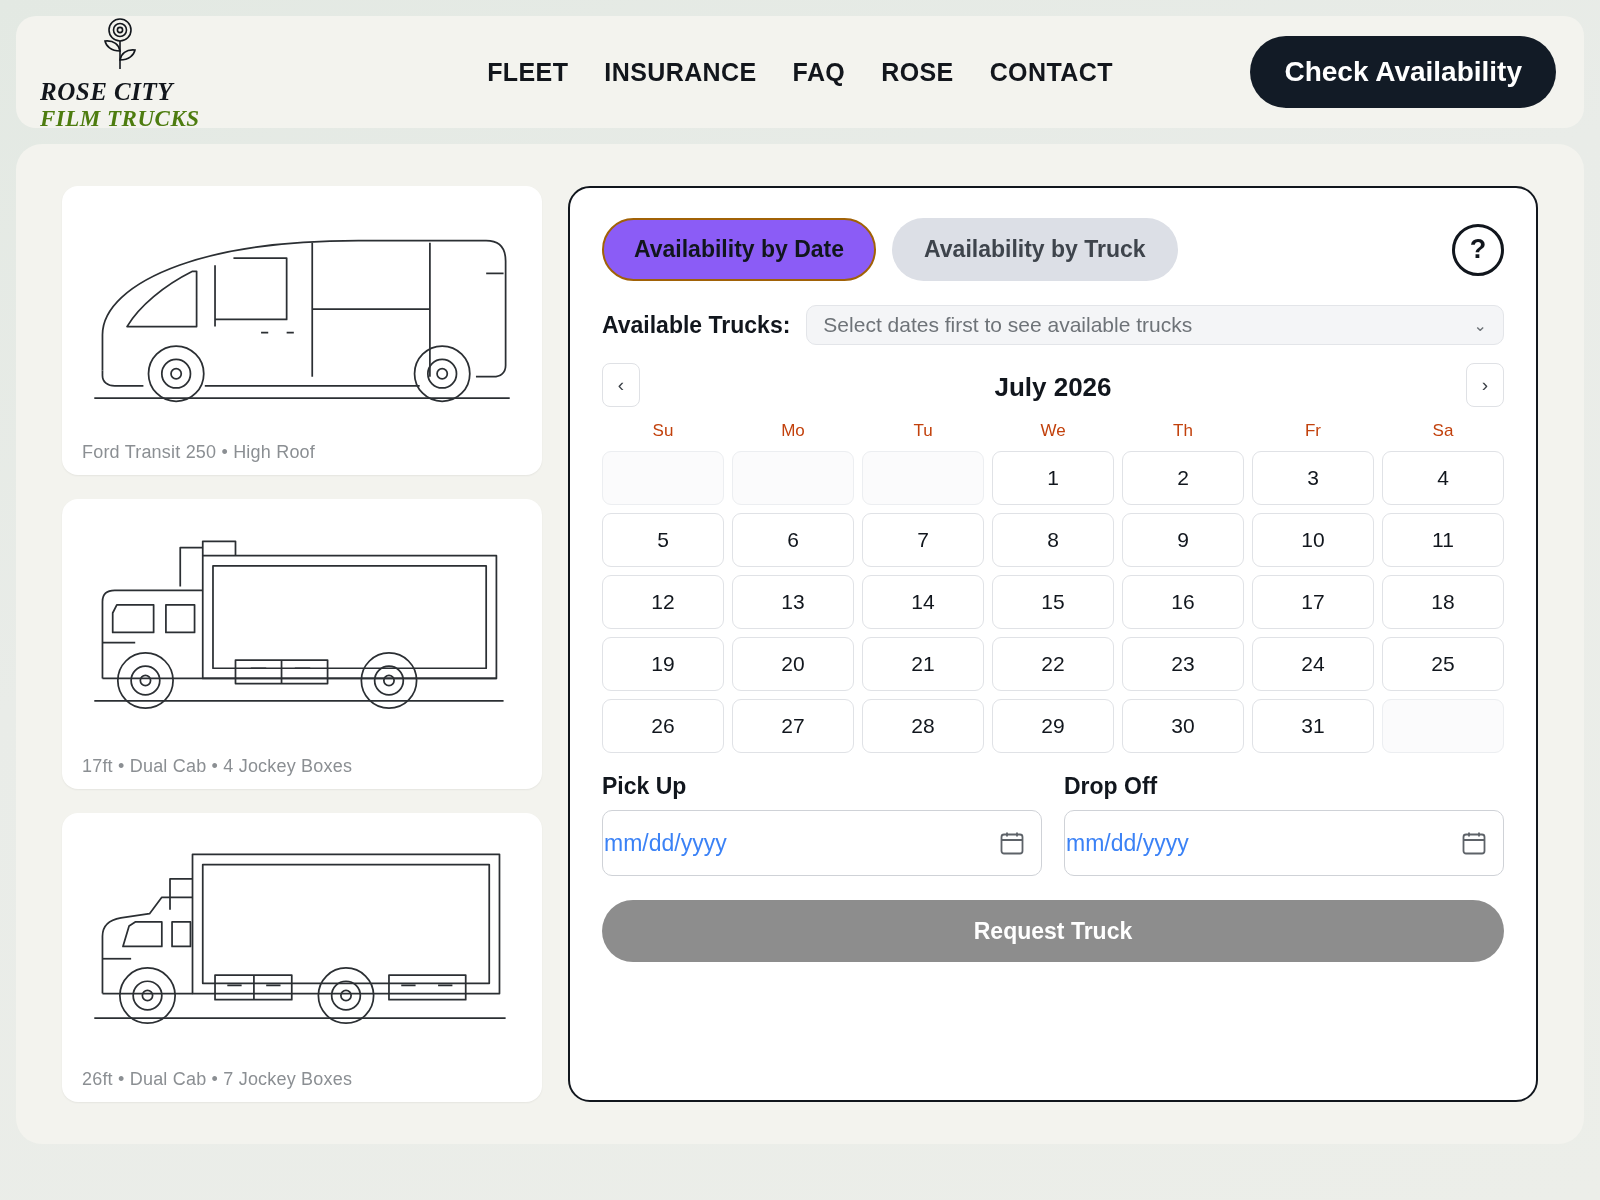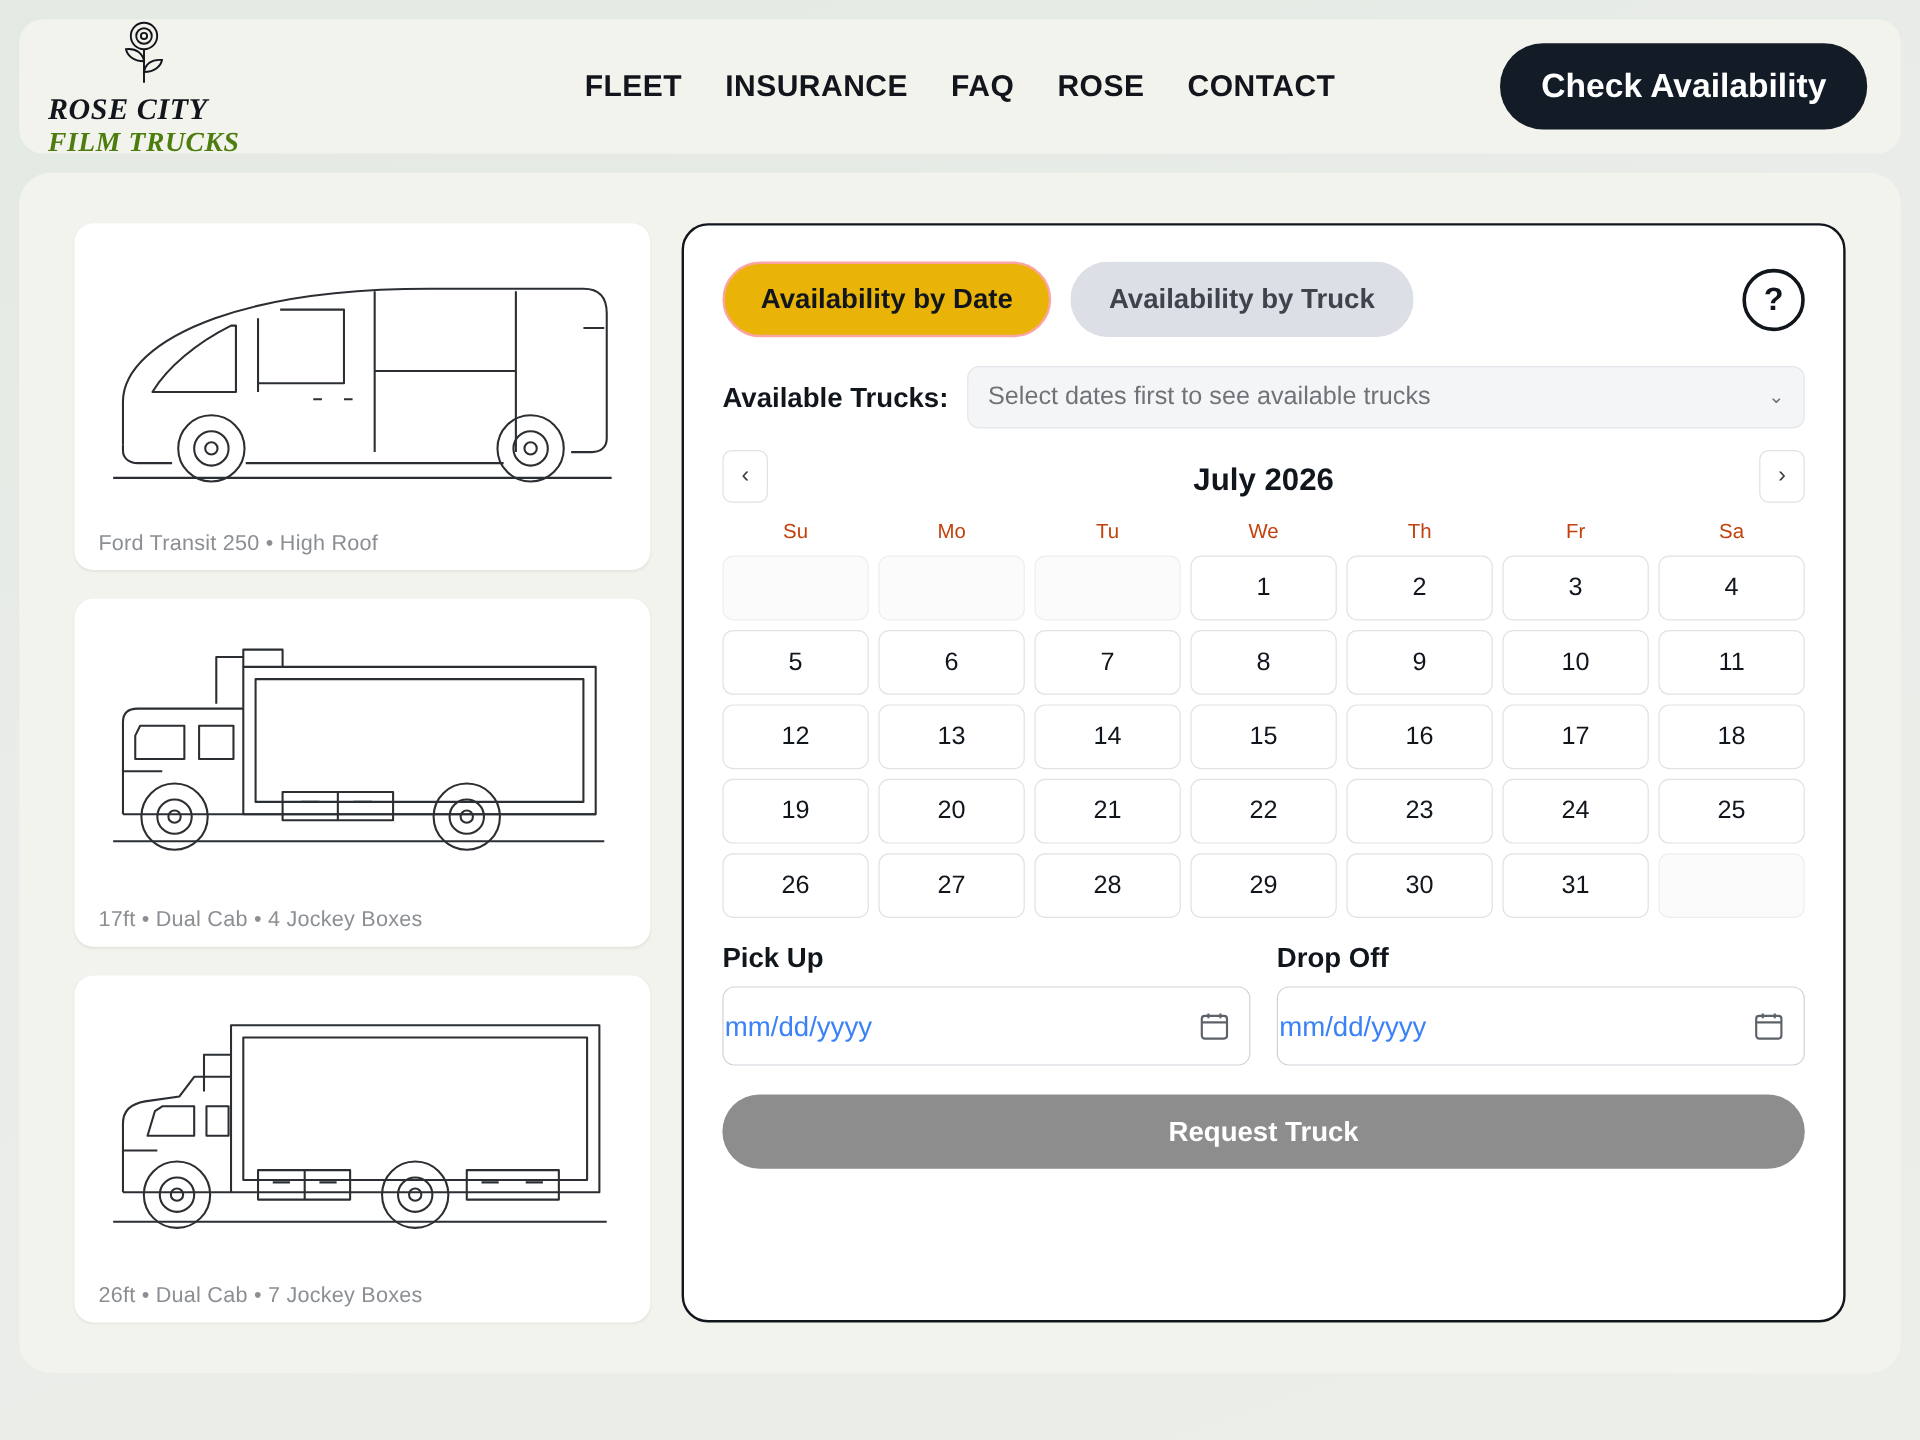--- a/index.html
+++ b/index.html
@@ -90,35 +90,35 @@
     border-radius: 22px;
     padding: 30px 32px 28px 32px;
     display: flex; flex-direction: column;
   }
   .tabs { display: flex; align-items: center; gap: 16px; }
   .tab {
     font-size: 23px; font-weight: 700;
     padding: 16px 30px; border-radius: 34px;
     cursor: pointer; background: transparent;
   }
-  .tab.active { border: 2px solid #fca5a5; color: #11161d; background: #eab308; }
+  .tab.active { border: 2px solid #a16207; color: #11161d; background: #8b5cf6; }
   .tab.inactive { border: 2px solid transparent; background: #dcdfe6; color: #3e444c; }
   .help-btn {
     margin-left: auto;
     width: 52px; height: 52px; border-radius: 50%;
     border: 3px solid #11161d; background: #fff;
     font-size: 27px; font-weight: 700; color: #11161d;
     display: flex; align-items: center; justify-content: center;
     cursor: pointer;
   }
 
   .avail-row { display: flex; align-items: center; gap: 16px; margin-top: 24px; }
   .avail-label { font-size: 23px; font-weight: 700; color: #11161d; white-space: nowrap; }
   .avail-select {
-    flex: 1; height: 52px;
+    flex: 1; height: 40px;
     background: #f4f5f7; border: 1px solid #e3e5e9; border-radius: 10px;
     display: flex; align-items: center; padding: 16px 16px;
     font-size: 21px; color: #6e7378;
     position: relative; cursor: pointer;
   }
   .avail-select .chev {
     position: absolute; right: 16px; color: #6e7378; font-size: 16px;
   }
 
   .cal-head {

